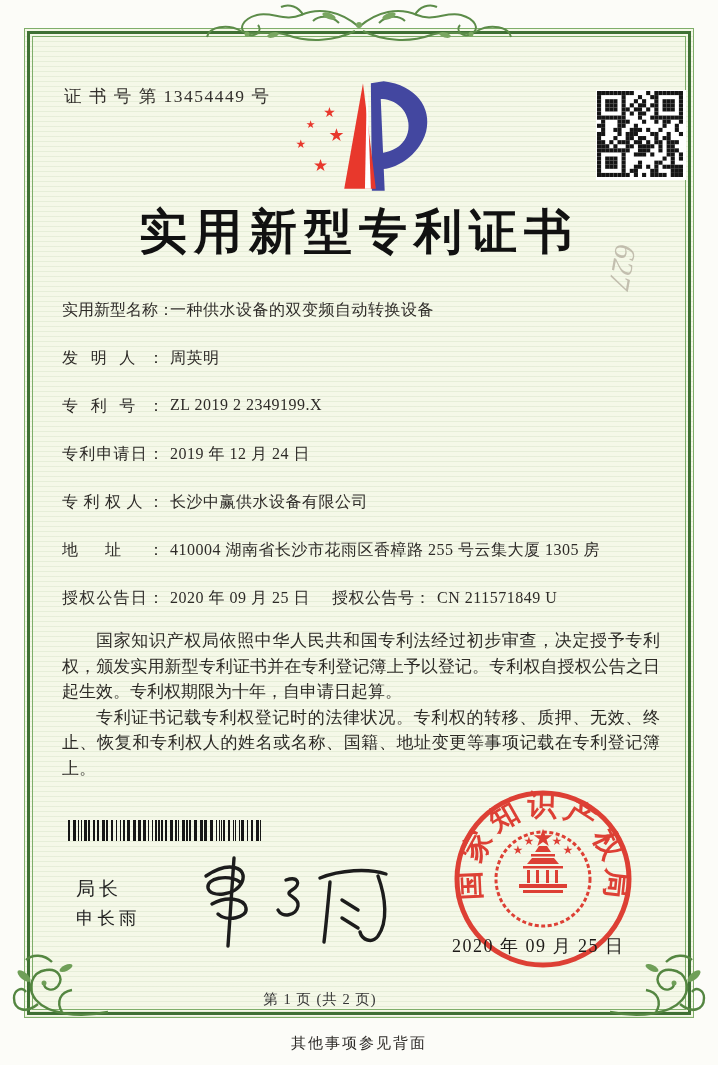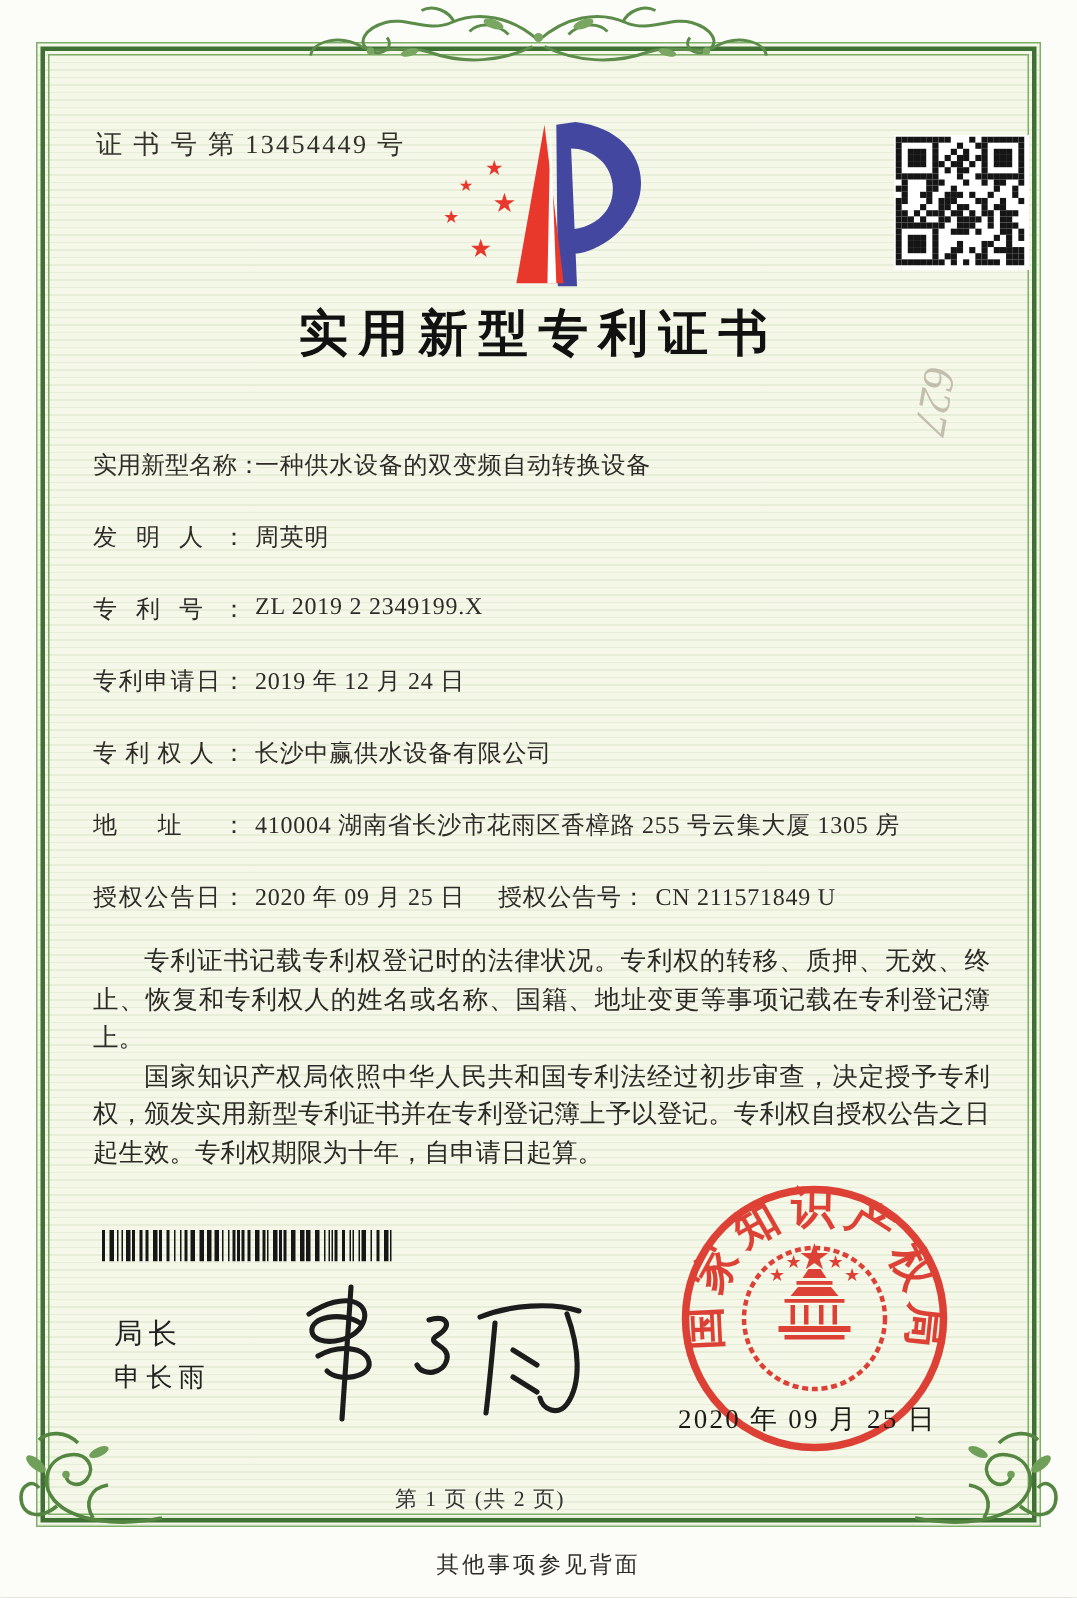--- a/index.html
+++ b/index.html
@@ -30,21 +30,21 @@
   .ornament-top{position:absolute;left:188px;top:1px;width:342px;height:50px;}
   .flourish{position:absolute;width:100px;height:78px;}
   .flourish.bl{left:8px;top:948px;}
   .flourish.br{left:610px;top:948px;transform:scaleX(-1);}
   
   .cert-number{position:absolute;left:64px;top:84px;font-size:17.5px;letter-spacing:1.5px;color:#33302c;}
   .logo{position:absolute;left:288px;top:80px;width:148px;height:116px;}
   .qr{position:absolute;left:596px;top:90px;width:88px;height:88px;background:#fff;padding:1px;}
   .title{
     position:absolute;left:0;right:0;top:200px;text-align:center;
-    font-size:33px;font-weight:bold;letter-spacing:7px;color:#111;
+    font-size:48px;font-weight:bold;letter-spacing:7px;color:#111;
   }
   .pencil-note{
     position:absolute;left:600px;top:250px;font-size:30px;font-style:italic;
     color:#b3ac9d;transform:rotate(100deg);opacity:.75;
   }
   
   .fields{position:absolute;left:62px;top:300px;width:600px;font-size:16px;color:#2e2b28;}
   .frow{position:absolute;left:0;white-space:nowrap;}
   .flabel{
     display:inline-block;width:102px;text-align:justify;text-align-last:justify;
@@ -416,22 +416,22 @@
     </div>
     <div class="frow r6">
       <span class="flabel">授权公告日：</span><span class="fvalue">2020 年 09 月 25 日</span>
       <span class="grant-no">
         <span class="flabel2">授权公告号：</span><span class="fvalue">CN 211571849 U</span>
       </span>
     </div>
   </div>
 
   <div class="paras">
+    <p>国家知识产权局依照中华人民共和国专利法经过初步审查，决定授予专利权，颁发实用新型专利证书并在专利登记簿上予以登记。专利权自授权公告之日起生效。专利权期限为十年，自申请日起算。</p>
     <p>专利证书记载专利权登记时的法律状况。专利权的转移、质押、无效、终止、恢复和专利权人的姓名或名称、国籍、地址变更等事项记载在专利登记簿上。</p>
-    <p>国家知识产权局依照中华人民共和国专利法经过初步审查，决定授予专利权，颁发实用新型专利证书并在专利登记簿上予以登记。专利权自授权公告之日起生效。专利权期限为十年，自申请日起算。</p>
   </div>
 
   <div class="barcode"><svg viewBox="0 0 196 21" width="196" height="21">
         <rect x="0" y="0" width="2" height="21" fill="#161616"></rect>
         <rect x="5" y="0" width="3" height="21" fill="#161616"></rect>
         <rect x="10" y="0" width="1" height="21" fill="#161616"></rect>
         <rect x="13" y="0" width="1" height="21" fill="#161616"></rect>
         <rect x="16" y="0" width="3" height="21" fill="#161616"></rect>
         <rect x="20" y="0" width="2" height="21" fill="#161616"></rect>
         <rect x="25" y="0" width="2" height="21" fill="#161616"></rect>

